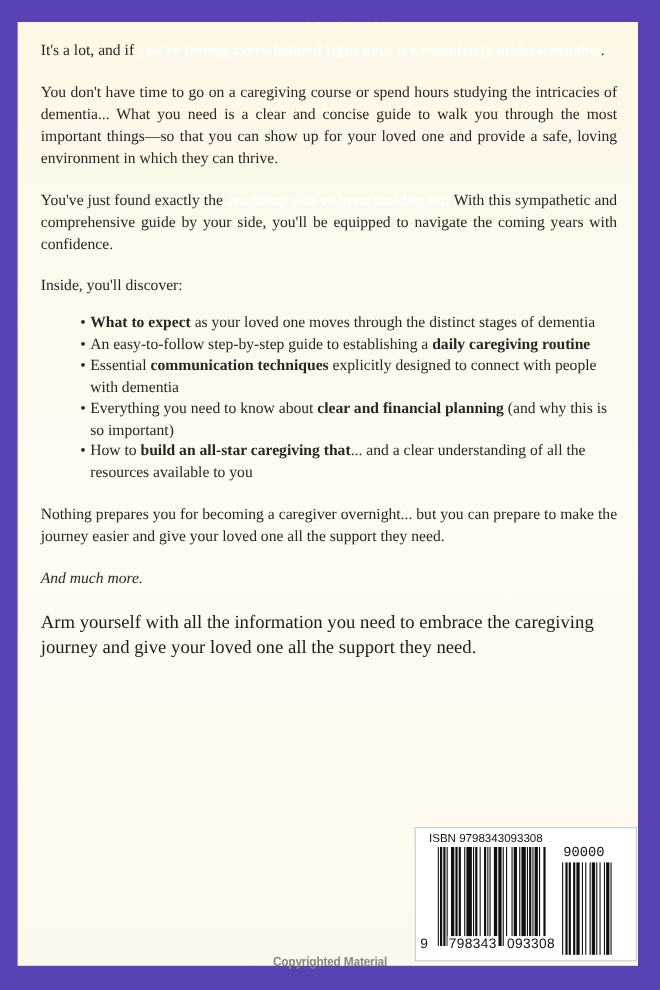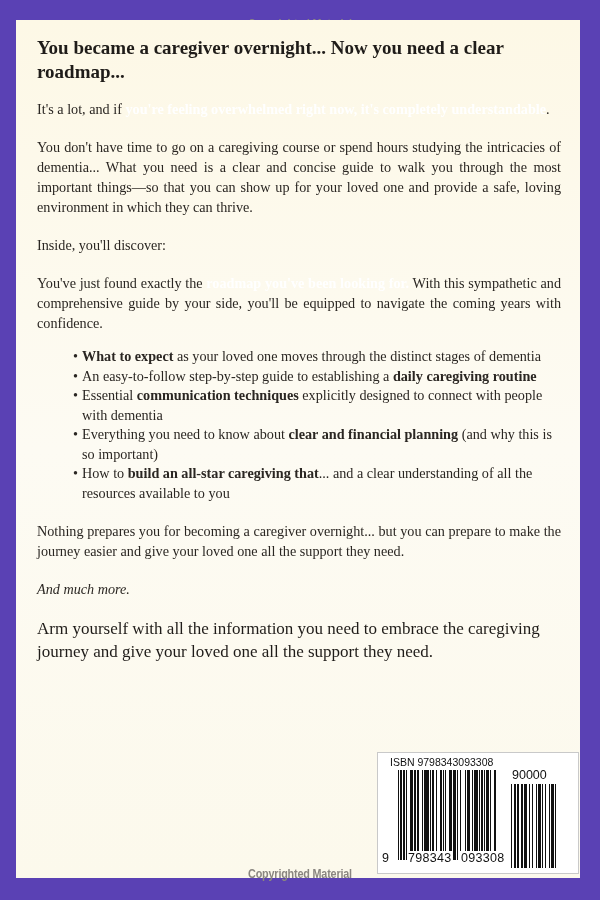--- a/index.html
+++ b/index.html
@@ -78,20 +78,21 @@
     font-family: "Liberation Sans", "DejaVu Sans", sans-serif;
     color: #111;
   }
   .isbn-label {
     position: absolute; left: 12px; top: 3px;
     font-size: 10.5px;
   }
   .addon-label {
     position: absolute; left: 134px; top: 15px;
     font-size: 12.5px;
+    font-family: Liberation Mono, monospace;
   }
   .bars-main {
     position: absolute; left: 20px; top: 17px;
     width: 110px; height: 90px;
     display: flex; align-items: flex-start;
   }
   .bars-addon {
     position: absolute; left: 133px; top: 31px;
     width: 56px; height: 84px;
     display: flex; align-items: flex-start;
@@ -110,30 +111,29 @@
   .d3 { left: 82px; }
 </style>
 </head>
 <body>
 
 <div class="watermark wm-top">Copyrighted Material</div>
 
 <div class="panel"></div>
 
 <div class="content">
-  <h1 class="heading">You became a caregiver overnight... Now you need a clear roadmap...</h1>
 
 
   <p class="body"><span>It's a lot, and if </span><b>you're feeling overwhelmed right now, it's completely understandable</b><span>.</span></p>
 
   <p class="body">You don't have time to go on a caregiving course or spend hours studying the intricacies of dementia... What you need is a clear and concise guide to walk you through the most important things—so that you can show up for your loved one and provide a safe, loving environment in which they can thrive.</p>
 
+  <p class="body"><span>You've just found exactly the </span><b>roadmap you've been looking for.</b><span> With this sympathetic and comprehensive guide by your side, you'll be equipped to navigate the coming years with confidence.</span></p>
+
   <p class="body">Inside, you'll discover:</p>
-
-  <p class="body"><span>You've just found exactly the </span><b>roadmap you've been looking for.</b><span> With this sympathetic and comprehensive guide by your side, you'll be equipped to navigate the coming years with confidence.</span></p>
 
   <ul class="bullets">
     <li><span class="dot">•</span><span></span><b>What to expect</b><span> as your loved one moves through the distinct stages of dementia</span></li>
     <li><span class="dot">•</span><span>An easy-to-follow step-by-step guide to establishing a </span><b>daily caregiving routine</b><span></span></li>
     <li><span class="dot">•</span><span>Essential </span><b>communication techniques</b><span> explicitly designed to connect with people with dementia</span></li>
     <li><span class="dot">•</span><span>Everything you need to know about </span><b>clear and financial planning</b><span> (and why this is so important)</span></li>
     <li><span class="dot">•</span><span>How to </span><b>build an all-star caregiving that</b><span>... and a clear understanding of all the resources available to you</span></li>
   </ul>
 
   <p class="body">Nothing prepares you for becoming a caregiver overnight... but you can prepare to make the journey easier and give your loved one all the support they need.</p>

